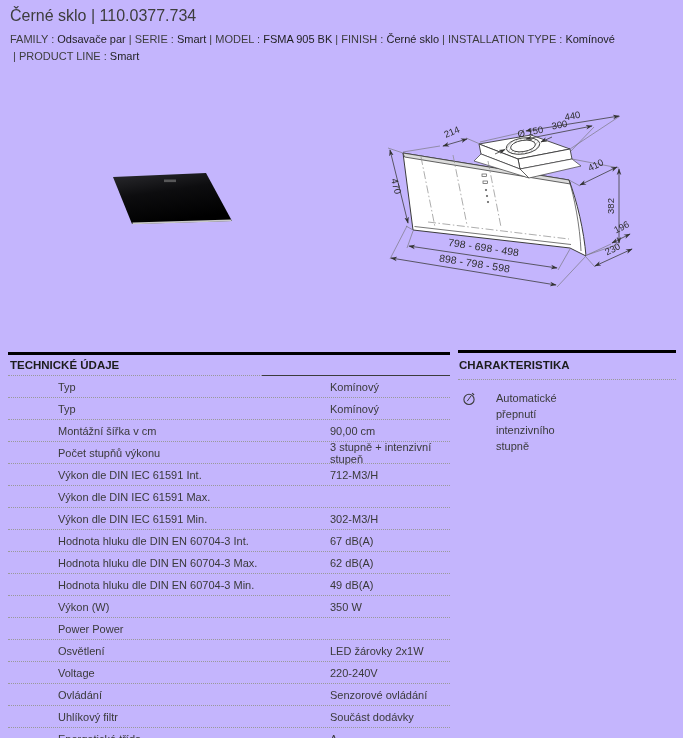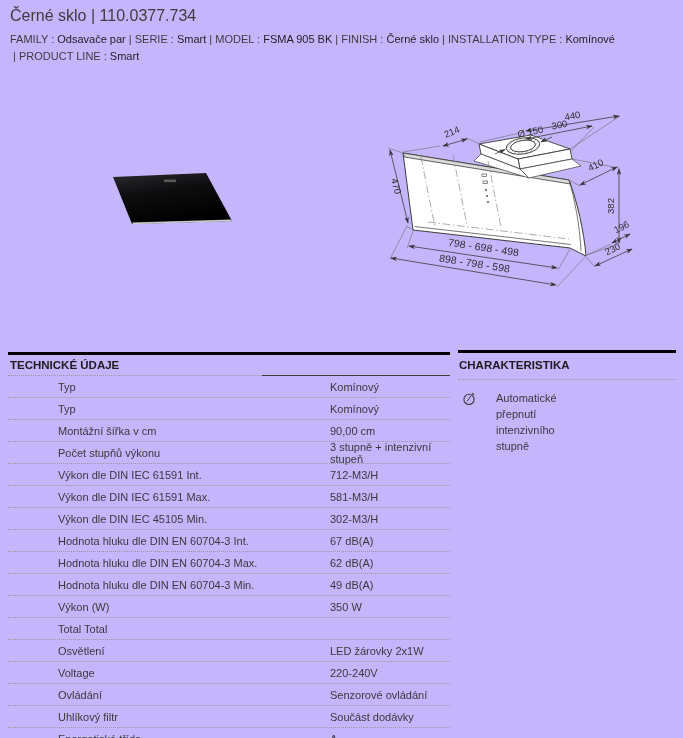--- a/index.html
+++ b/index.html
@@ -164,44 +164,43 @@
         <div class="row">
           <span class="c1">Počet stupňů výkonu</span>
           <span class="c2">3 stupně + intenzivní stupeň</span>
         </div>
         <div class="row">
           <span class="c1">Výkon dle DIN IEC 61591 Int.</span>
           <span class="c2">712-M3/H</span>
         </div>
         <div class="row">
           <span class="c1">Výkon dle DIN IEC 61591 Max.</span>
-          <span class="c2">581-M3/H</span>
-        </div>
-        <div class="row">
-          <span class="c1">Výkon dle DIN IEC 45105 Min.</span>
+        </div>
+        <div class="row">
+          <span class="c1">Výkon dle DIN IEC 61591 Min.</span>
           <span class="c2">302-M3/H</span>
         </div>
         <div class="row">
           <span class="c1">Hodnota hluku dle DIN EN 60704-3 Int.</span>
           <span class="c2">67 dB(A)</span>
         </div>
         <div class="row">
           <span class="c1">Hodnota hluku dle DIN EN 60704-3 Max.</span>
           <span class="c2">62 dB(A)</span>
         </div>
         <div class="row">
           <span class="c1">Hodnota hluku dle DIN EN 60704-3 Min.</span>
           <span class="c2">49 dB(A)</span>
         </div>
         <div class="row">
           <span class="c1">Výkon (W)</span>
           <span class="c2">350 W</span>
         </div>
         <div class="row">
-          <span class="c1">Total Total</span>
+          <span class="c1">Power Power</span>
         </div>
         <div class="row">
           <span class="c1">Osvětlení</span>
           <span class="c2">LED žárovky 2x1W</span>
         </div>
         <div class="row">
           <span class="c1">Voltage</span>
           <span class="c2">220-240V</span>
         </div>
         <div class="row">

